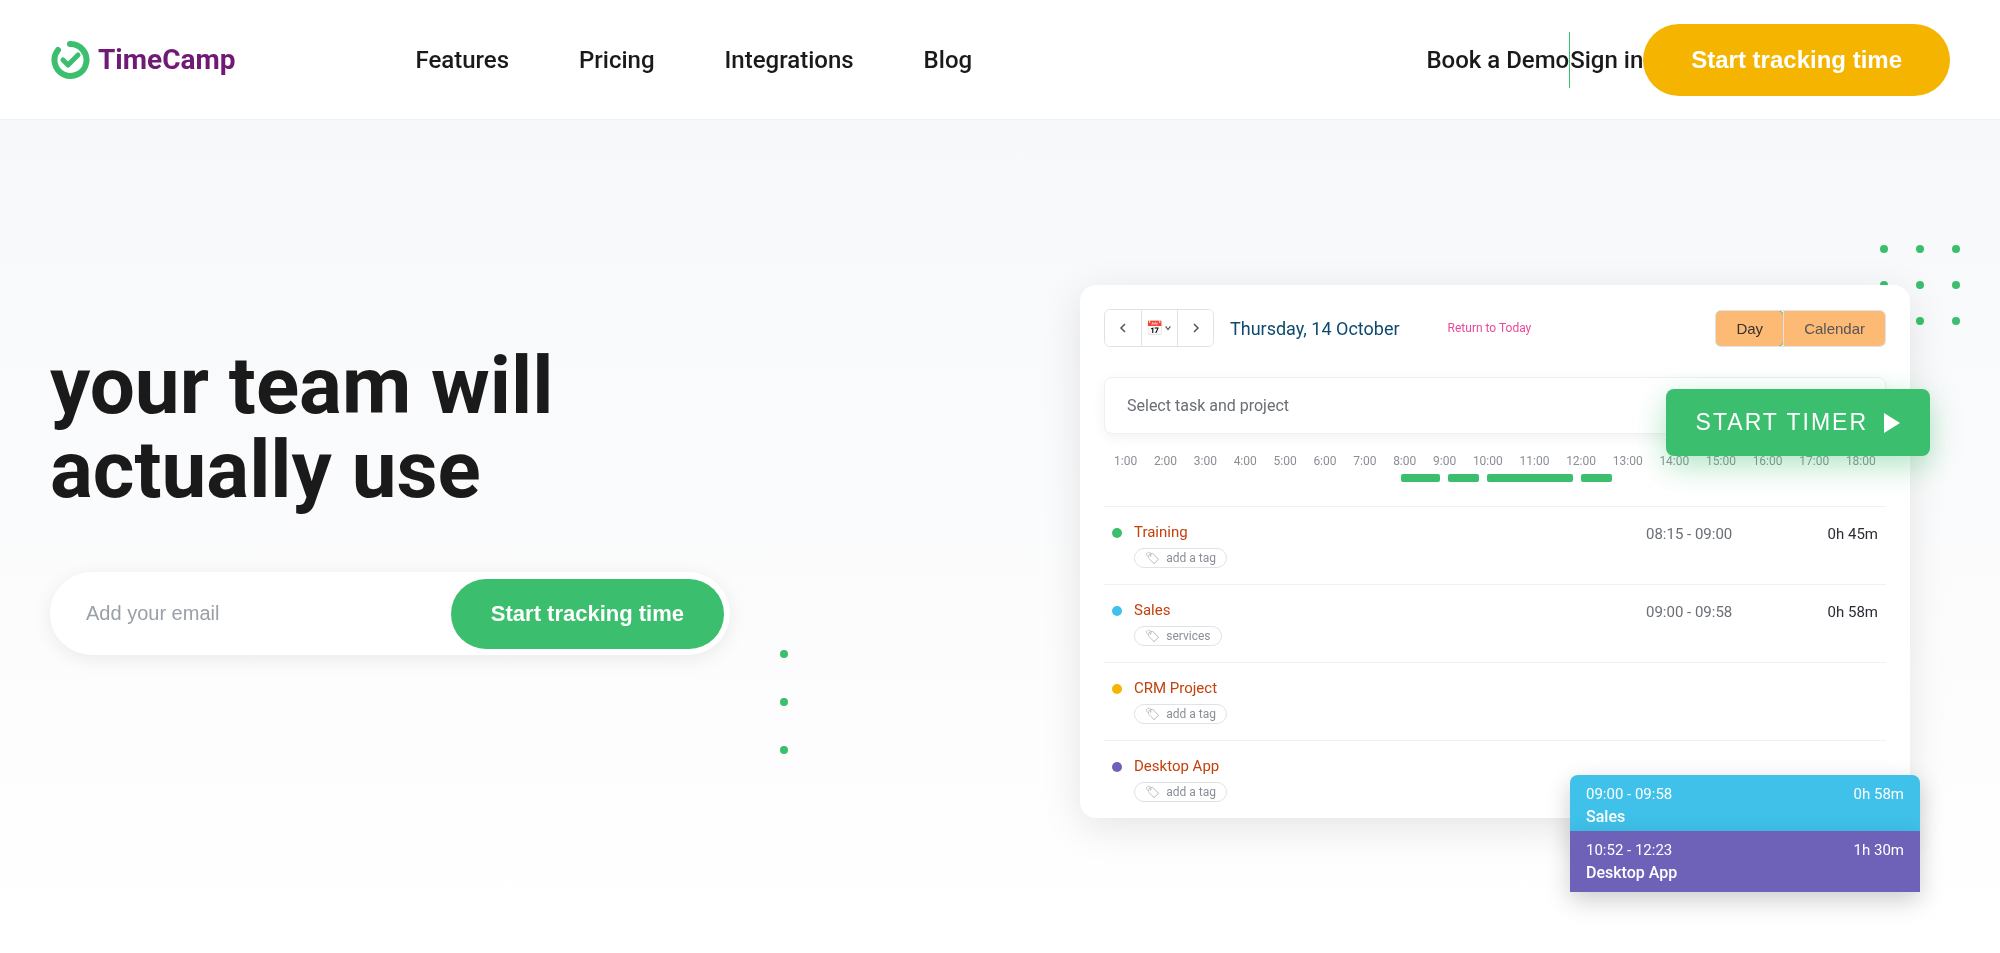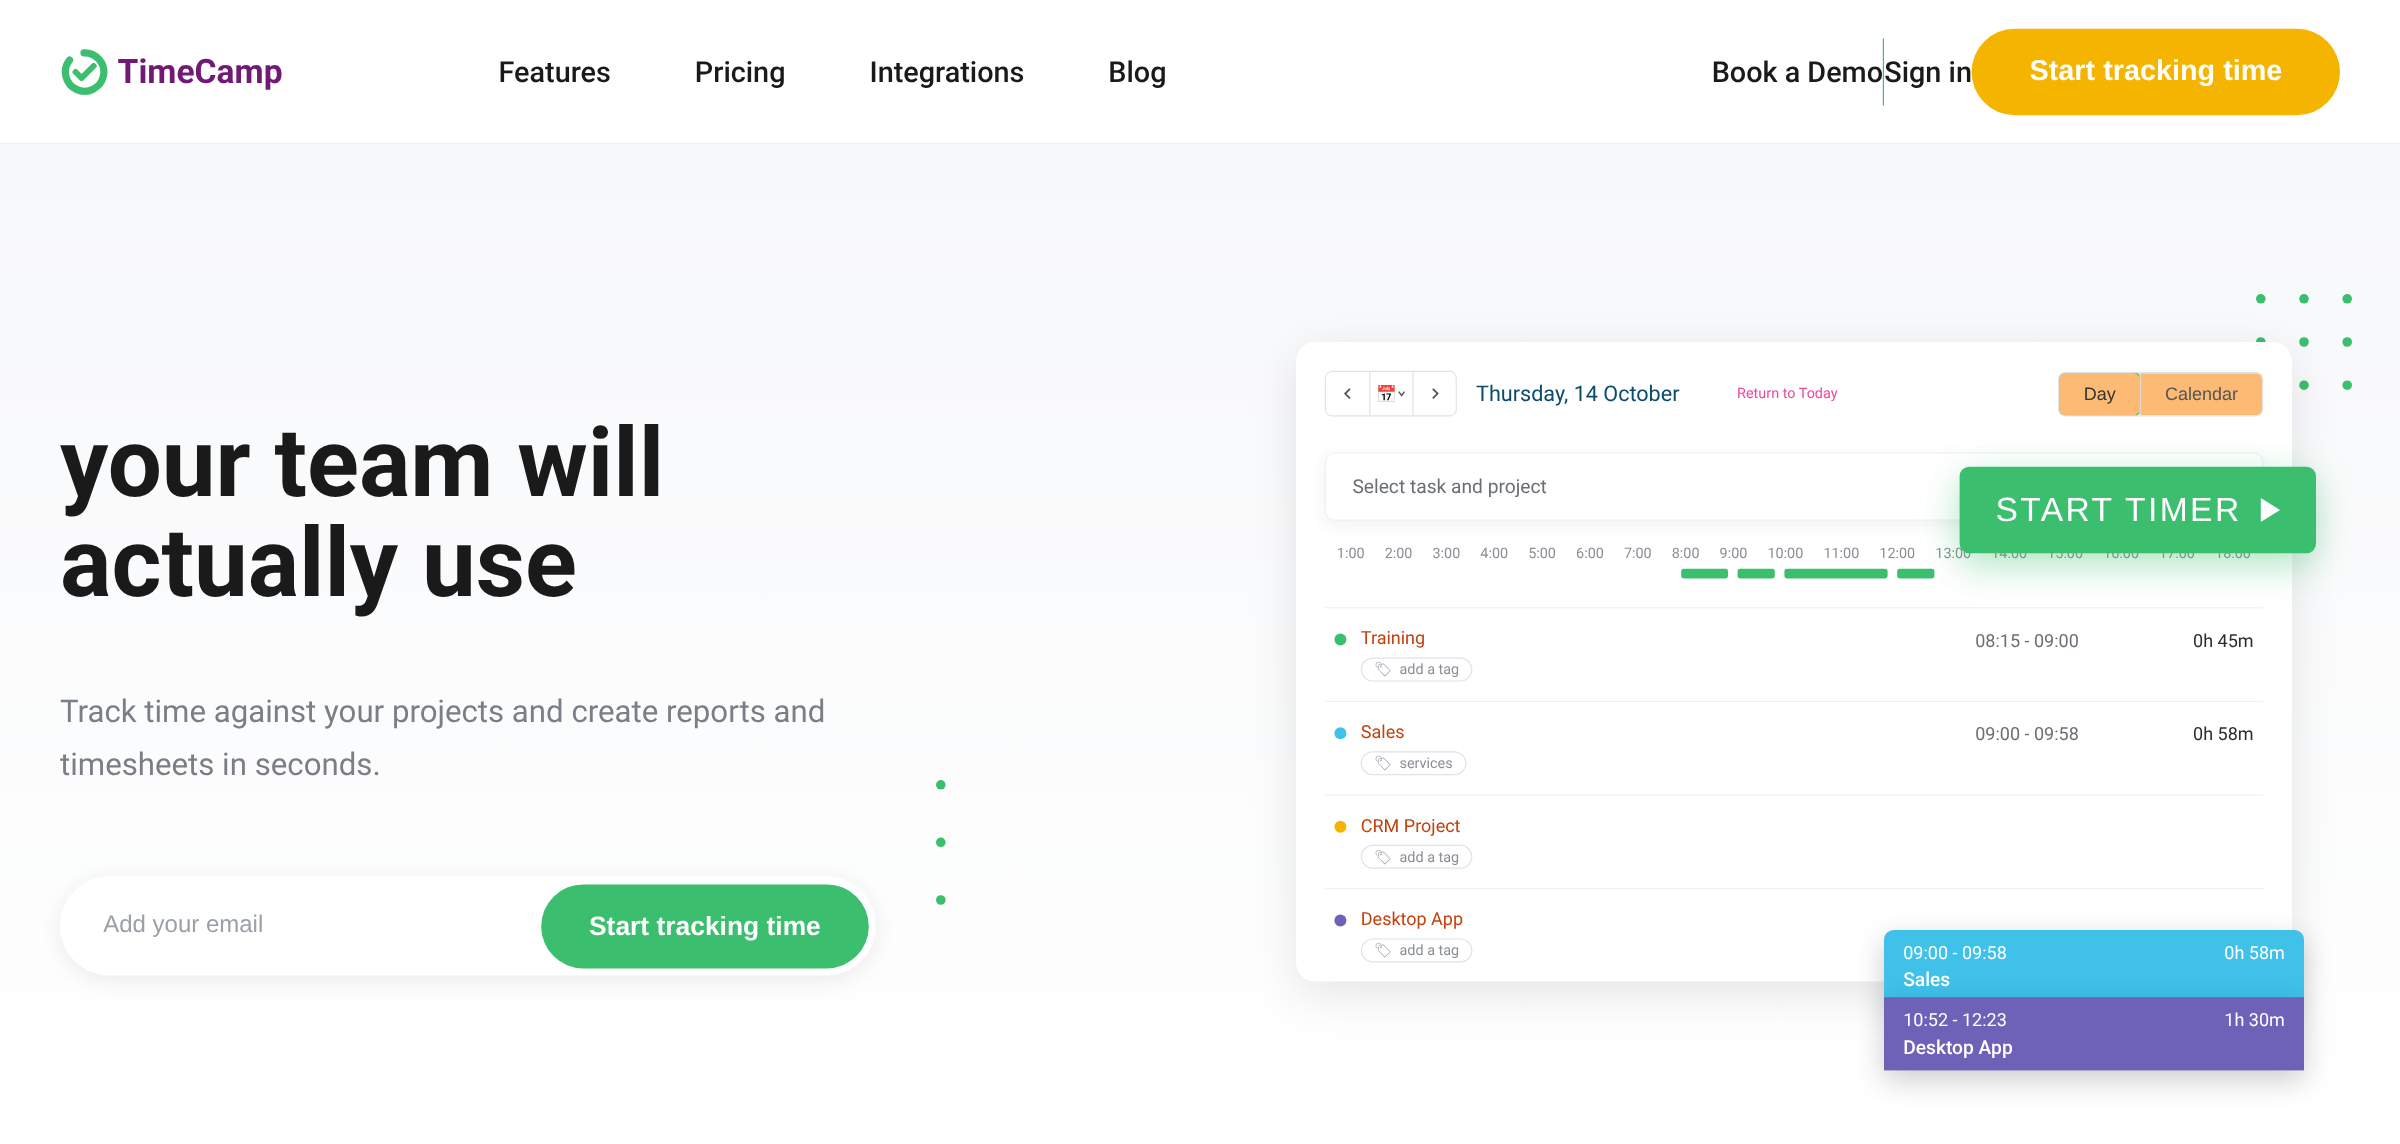--- a/index.html
+++ b/index.html
@@ -43,21 +43,21 @@
 .return-link { color: #ec4899; font-size: 12px; text-decoration: none; margin-left: 32px; }
 .view-toggle { margin-left: auto; display: flex; border: 1px solid #e0e2e6; border-radius: 6px; overflow: hidden; }
 .view-btn { padding: 9px 20px; background: #fdba74; border: none; font-size: 15px; cursor: pointer; color: #555; }
 .view-btn.active { border: 1px solid #3bbf6e; border-radius: 6px; margin: -1px; color: #333; }
 .view-btn + .view-btn { border-left: 1px solid #e0e2e6; }
 
 .task-row { display: flex; align-items: center; background: #fff; border: 1px solid #eef0f2; border-radius: 8px; padding: 18px 22px; margin-bottom: 20px; box-shadow: 0 4px 14px rgba(0,0,0,0.05); }
 .task-placeholder { color: #6a6e75; font-size: 16px; }
 .timer-zero { margin-left: auto; color: #6a6e75; font-size: 16px; }
 
-.timer-btn { position: absolute; right: -20px; top: 104px; background: #3bbf6e; color: #fff; border: none; padding: 20px 30px; border-radius: 8px; font-size: 28px; font-weight: 500; letter-spacing: 2px; display: flex; align-items: center; gap: 16px; cursor: pointer; box-shadow: 0 10px 30px rgba(59,191,110,0.4); }
+.timer-btn { position: absolute; right: -20px; top: 104px; background: #3bbf6e; color: #fff; border: none; padding: 20px 30px; border-radius: 8px; font-size: 23px; font-weight: 500; letter-spacing: 2px; display: flex; align-items: center; gap: 16px; cursor: pointer; box-shadow: 0 10px 30px rgba(59,191,110,0.4); }
 .play-icon { width: 0; height: 0; border-left: 16px solid #fff; border-top: 10px solid transparent; border-bottom: 10px solid transparent; }
 
 .timeline { display: flex; justify-content: space-between; padding: 0 10px; margin-bottom: 6px; }
 .timeline span { font-size: 12px; color: #8a8f96; }
 .timeline-bars { position: relative; height: 12px; margin-bottom: 20px; }
 .tbar { position: absolute; height: 8px; background: #3bbf6e; border-radius: 2px; top: 0; }
 
 .entries { border-top: 1px solid #eef0f2; }
 .entry { display: flex; align-items: flex-start; padding: 16px 8px; border-bottom: 1px solid #eef0f2; gap: 12px; }
 .entry-dot { width: 10px; height: 10px; border-radius: 50%; margin-top: 5px; flex-shrink: 0; }
@@ -103,21 +103,20 @@
   </div>
 </div>
 
 <div class="hero">
   <div class="hero-left">
     <h1 class="hero-title">
       <br>
       <span>your team will</span><br>
       <span>actually use</span>
     </h1>
-    <p class="hero-sub">Track time against your projects and create reports and timesheets in seconds.</p>
     <div class="email-form">
       <input class="email-input" type="email" placeholder="Add your email" style="">
       <button class="email-btn">Start tracking time</button>
     </div>
   </div>
 
   <div class="dots dots-tr">
     <div class="d"></div>
       <div class="d"></div>
       <div class="d"></div>

